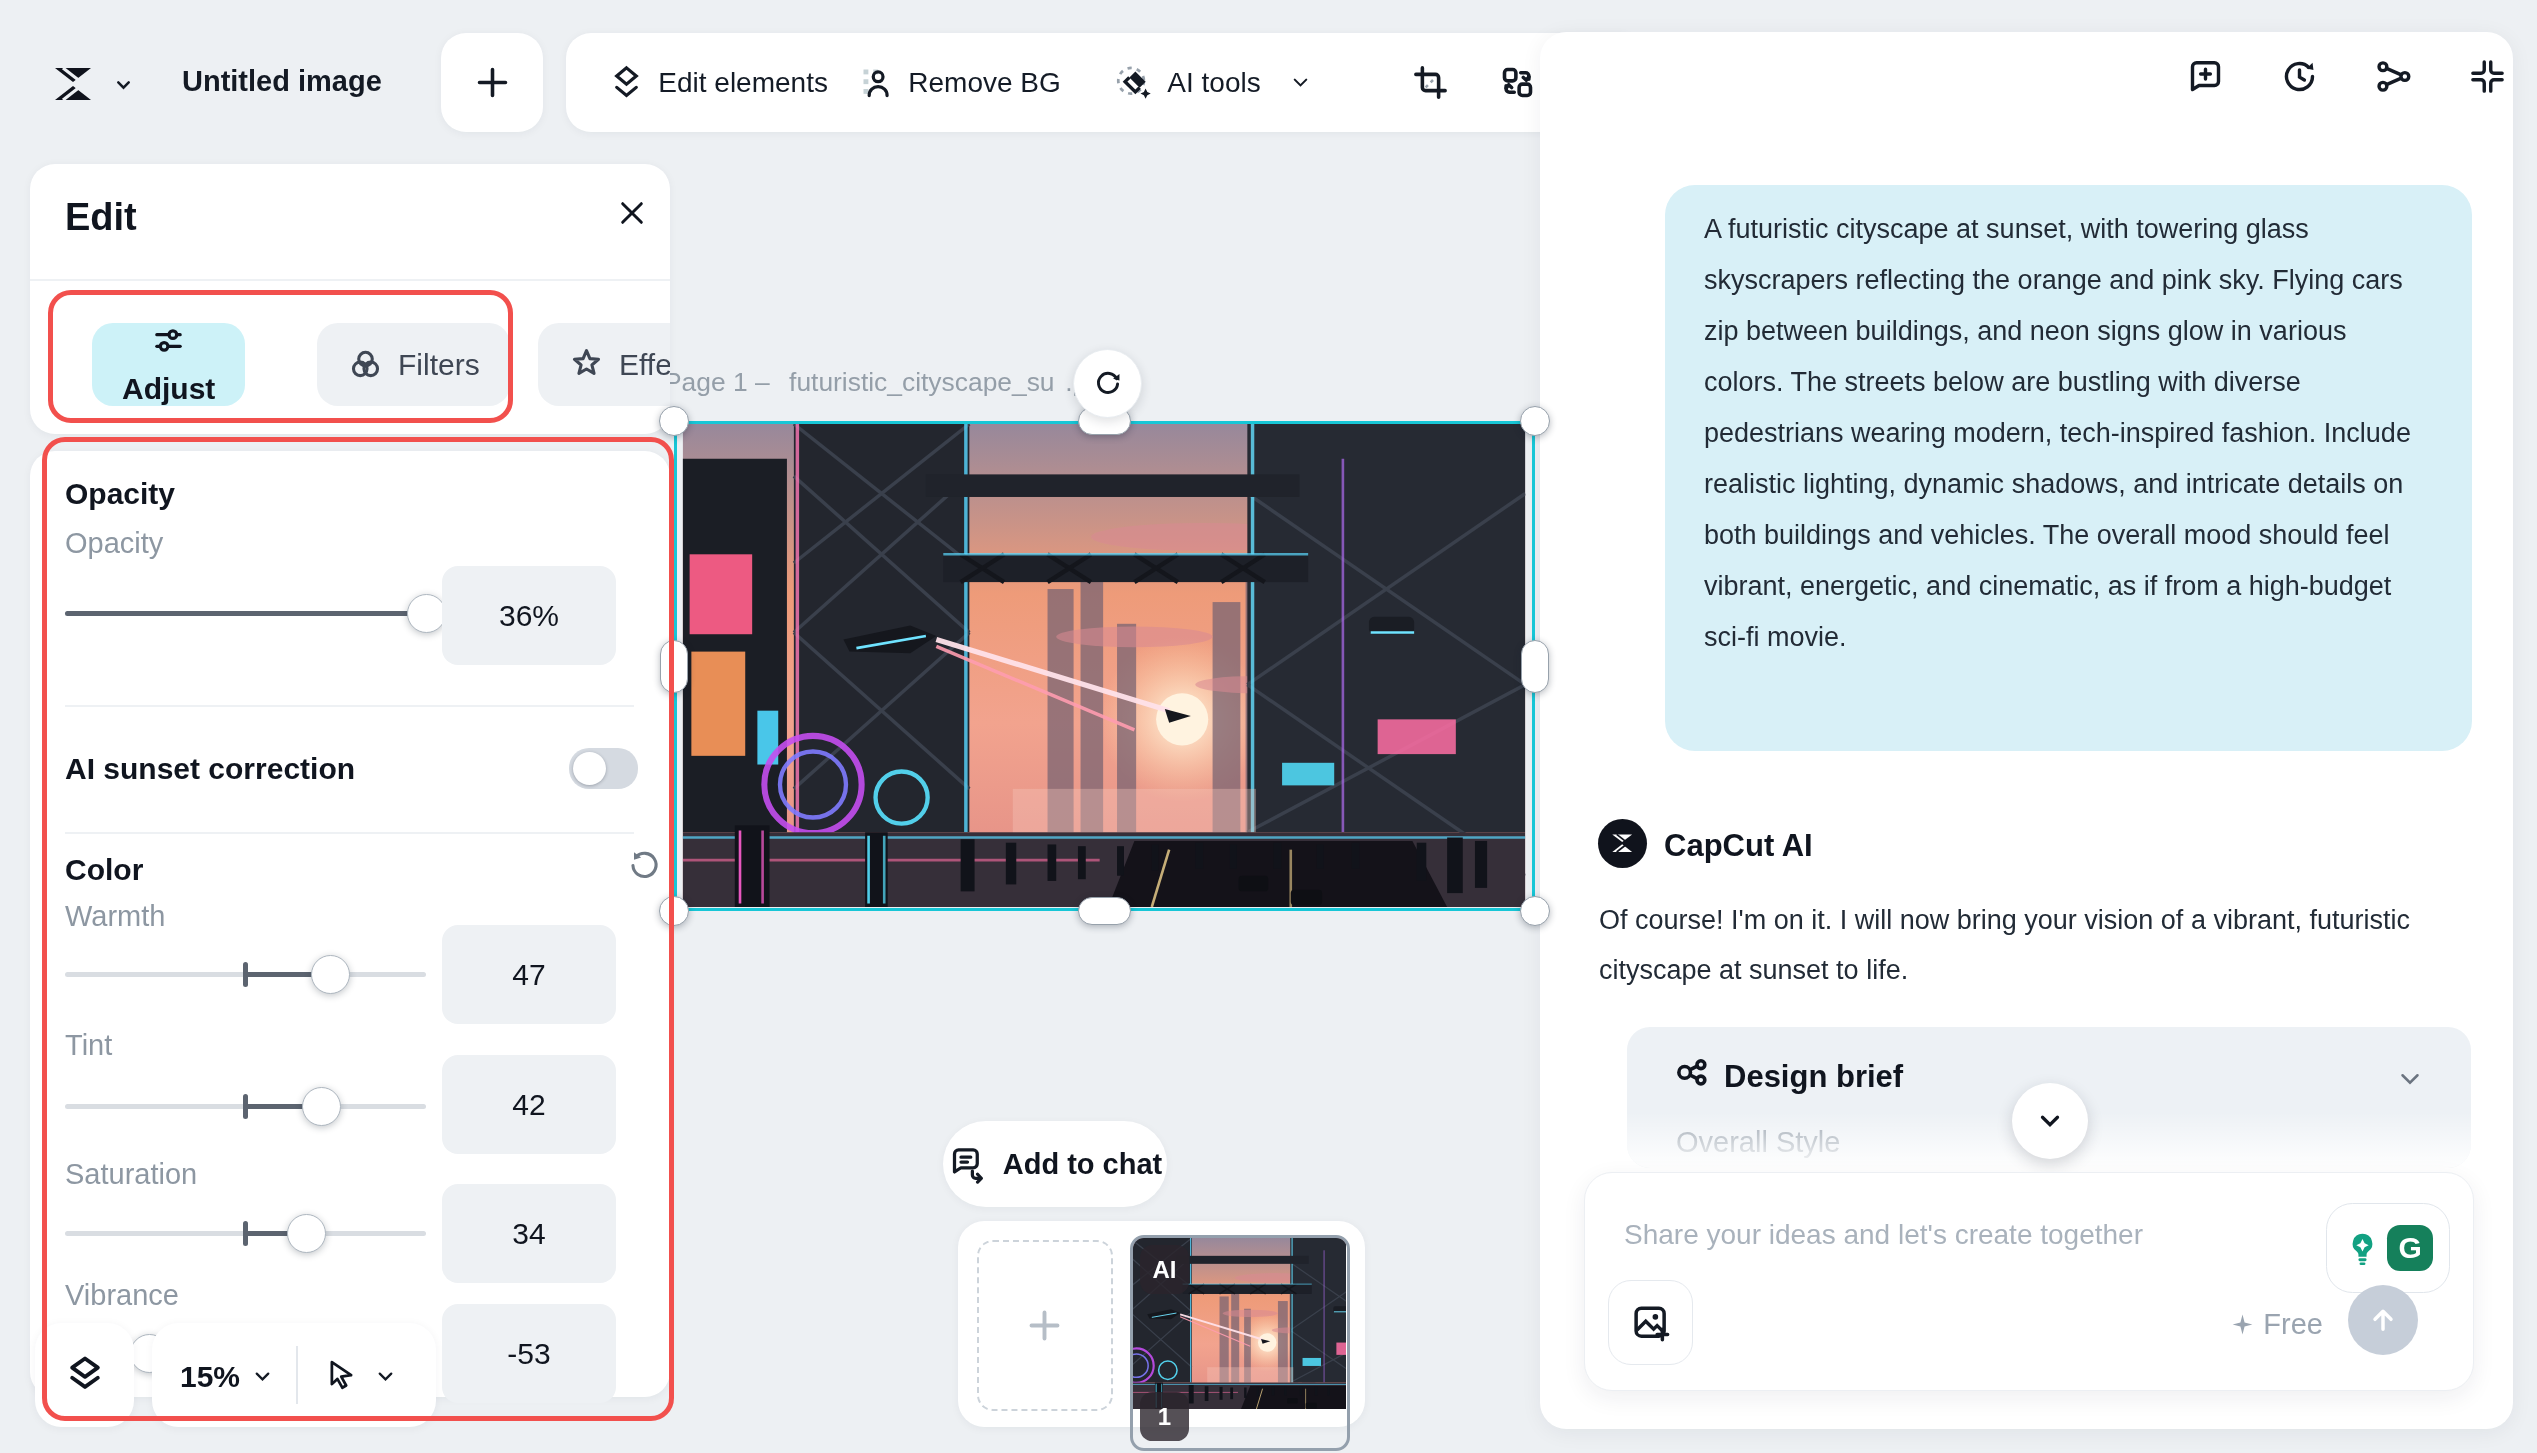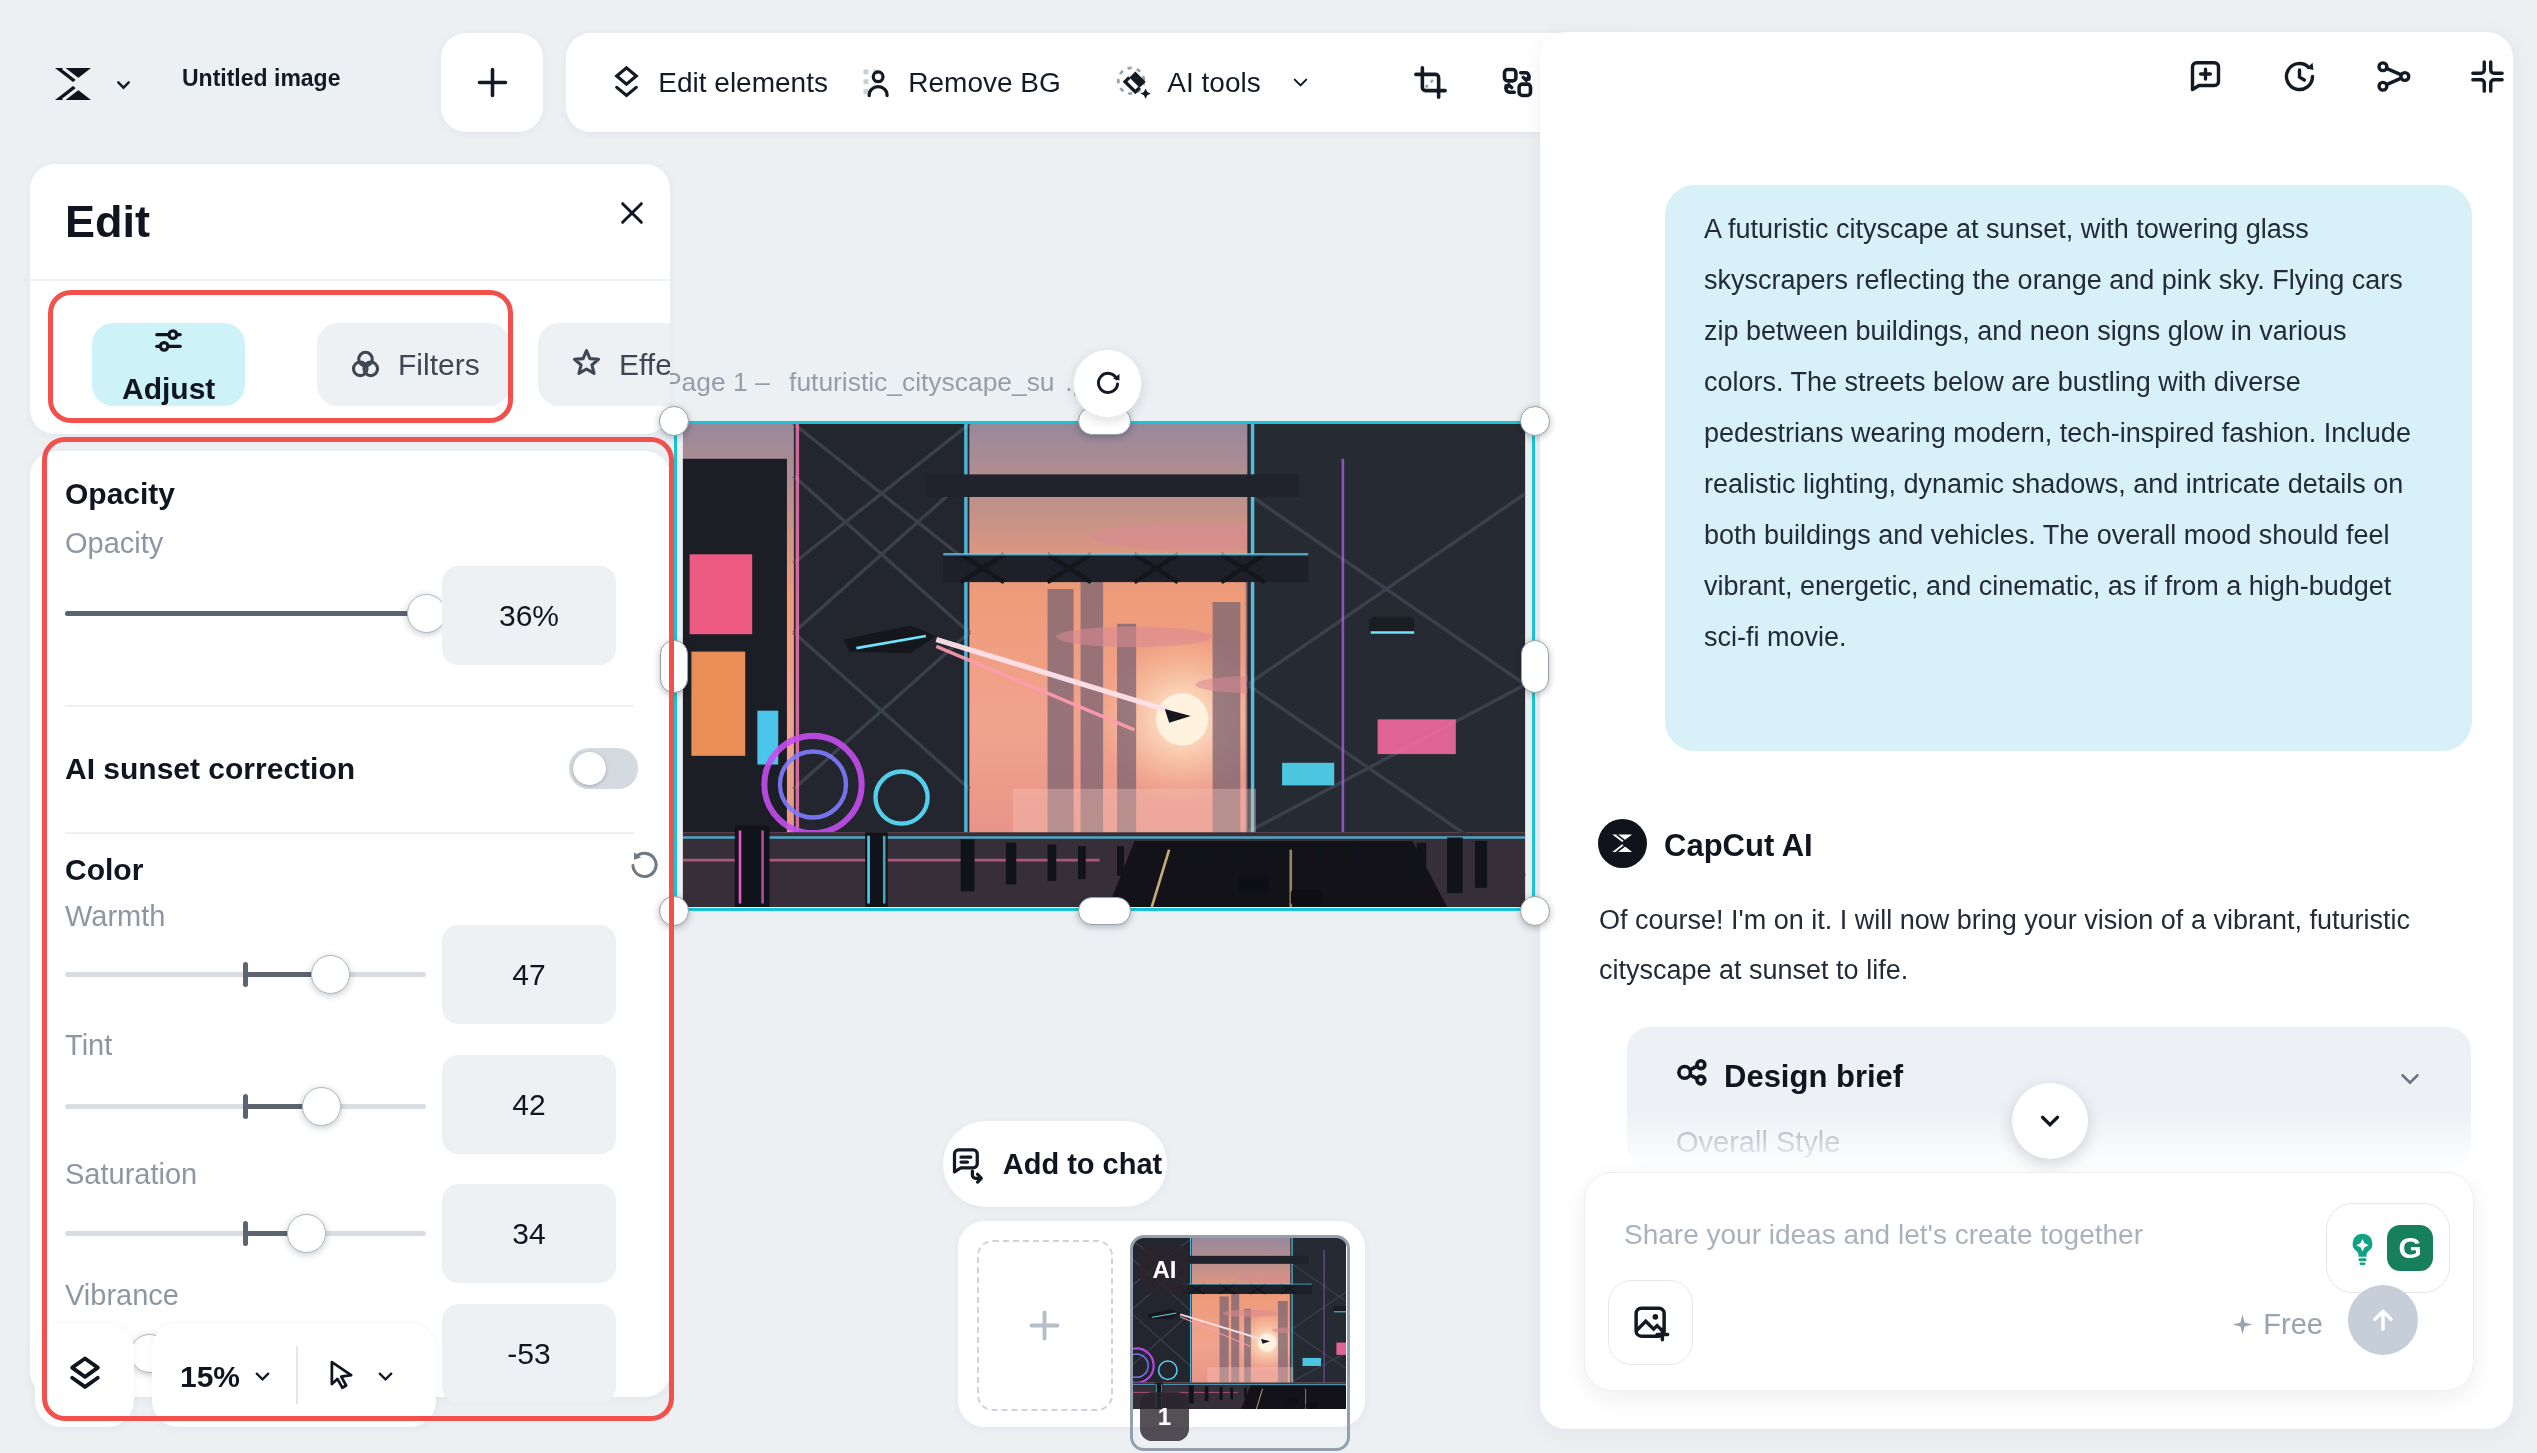--- a/index.html
+++ b/index.html
@@ -5,21 +5,21 @@
   html,body{margin:0;padding:0;background:#EDF0F3;}
   #app{position:relative;width:2538px;height:1454px;background:#EDF0F3;
        font-family:"Liberation Sans",sans-serif;color:#10151F;overflow:hidden;}
   .abs{position:absolute;}
   .card{background:#fff;border-radius:25px;box-shadow:0 1.8px 8.8px rgba(25,35,50,.05);}
   .row{display:flex;align-items:center;}
   svg{display:block;}
 
   
   .logo-group{left:49px;top:55px;height:58px;gap:14px;}
-  .doc-title{left:182px;top:65px;font-size:23px;font-weight:700;color:#141A24;}
+  .doc-title{left:182px;top:65px;font-size:29px;font-weight:700;color:#141A24;}
   .plus-btn{left:441px;top:33px;width:102px;height:99px;border-radius:25px;
             display:flex;align-items:center;justify-content:center;}
   .toolbar{left:566px;top:33px;width:1076px;height:99px;border-radius:25px;}
   .tb-item{position:absolute;top:0;height:99px;display:flex;align-items:center;gap:12.3px;
            font-size:28px;font-weight:500;color:#141B26;}
   .tb-icebox{position:absolute;left:1550px;top:36px;width:86px;height:81px;border:5.3px solid #F2504D;
              border-radius:17.6px;background:transparent;}
   .tb-icebg{position:absolute;left:1563px;top:49px;width:60px;height:55px;border-radius:8.8px;background:#F4F6F8;
             display:flex;align-items:center;justify-content:center;}
   .design-ai{left:1649px;top:65px;font-size:29px;color:#99A1AB;}
@@ -51,21 +51,21 @@
           align-items:center;justify-content:center;font-size:30px;font-weight:700;}
   .attach-btn{position:absolute;left:23px;bottom:25px;width:83px;height:83px;border-radius:23px;border:1.8px solid #E5E9EE;
               background:#fff;display:flex;align-items:center;justify-content:center;cursor:pointer;}
   .free-tag{position:absolute;right:150px;bottom:49px;display:flex;align-items:center;gap:8.8px;
             font-size:29px;color:#9AA4B0;}
   .send-btn{position:absolute;right:55px;bottom:35px;width:70px;height:70px;border-radius:50%;background:#C6CED9;
             display:flex;align-items:center;justify-content:center;cursor:pointer;}
 
   
   .edit-card1{left:30px;top:164px;width:640px;height:270px;border-radius:25px;overflow:hidden;}
-  .edit-title{position:absolute;left:35px;top:32px;font-size:45px;font-weight:700;}
+  .edit-title{position:absolute;left:35px;top:32px;font-size:38px;font-weight:700;}
   .close-x{position:absolute;right:17.6px;top:28px;width:41px;height:41px;display:flex;align-items:center;justify-content:center;cursor:pointer;}
   .hdiv{position:absolute;height:1.8px;background:#EEF1F4;}
   .tab{position:absolute;top:159px;height:83px;border-radius:21px;display:flex;align-items:center;gap:14px;
        padding:0 30px;font-size:30px;font-weight:600;box-sizing:border-box;cursor:pointer;}
   .tab.active{background:#CDF2F8;color:#10151F;flex-direction:column;}
   .tab.idle{background:#EEF1F4;color:#3F4754;font-weight:500;}
   .redbox{border:5.3px solid #F2504D;border-radius:23px;pointer-events:none;z-index:30;}
   .edit-card2{left:30px;top:451px;width:640px;height:946px;border-radius:25px;}
   .lbl-b{position:absolute;left:35px;font-size:30px;font-weight:700;color:#10151F;}
   .lbl-g{position:absolute;left:35px;font-size:29px;color:#8D97A2;}

